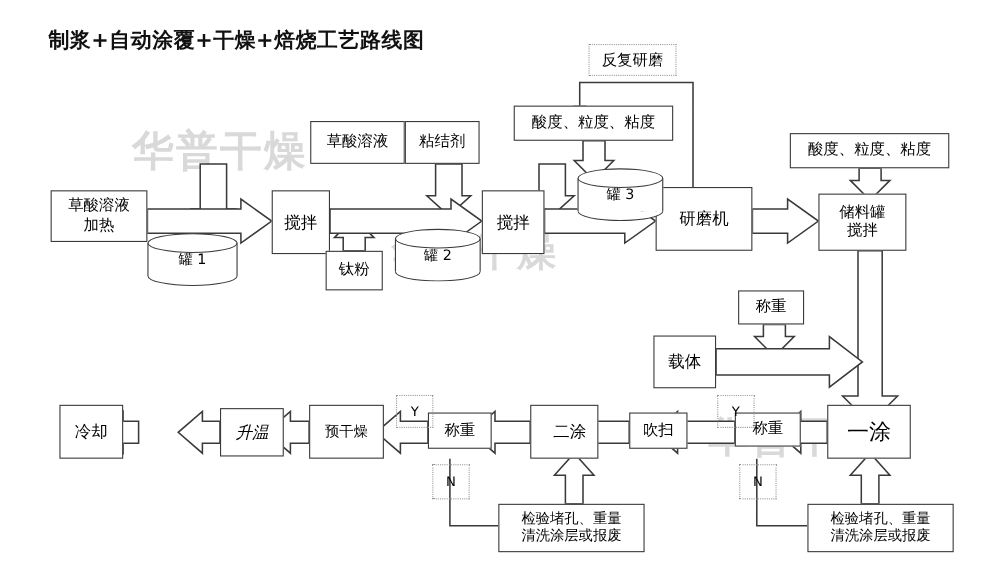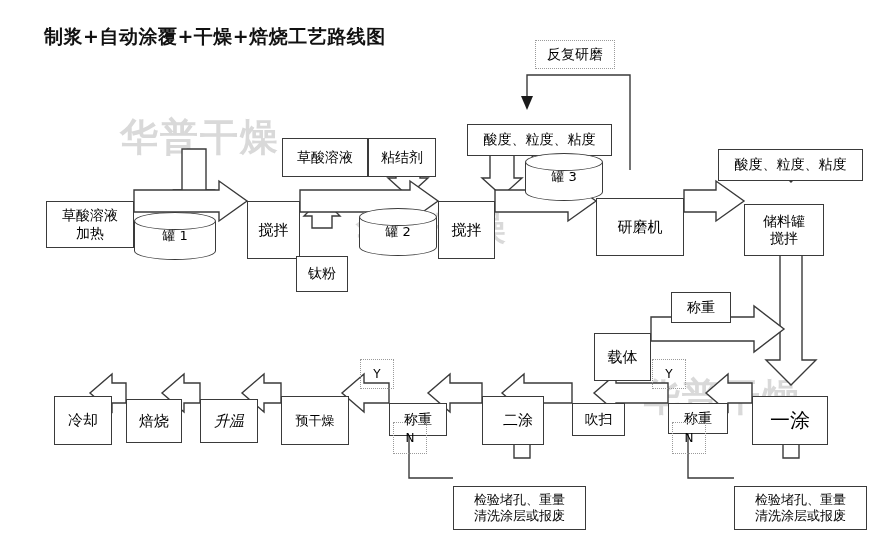--- a/index.html
+++ b/index.html
@@ -16,21 +16,21 @@
       user-select:none;pointer-events:none;z-index:5;
       font-family:"DejaVu Sans","Liberation Sans",sans-serif;}
   .wm1{left:104px;top:112px;font-size:38px;letter-spacing:2px;}
   .wm2{left:340px;top:205px;font-size:36px;letter-spacing:2px;}
   .wm3{left:626px;top:372px;font-size:38px;letter-spacing:2px;}
 
   
   .box{position:absolute;box-sizing:border-box;border:1.4px solid #3a3a3a;
        background:#ffffff;display:flex;align-items:center;justify-content:center;
        text-align:center;line-height:1.22;z-index:10;
-       font-family:"DejaVu Sans","Liberation Sans",sans-serif;margin-top:28px;}
+       font-family:"DejaVu Sans","Liberation Sans",sans-serif;}
   .box span{display:block;}
 
   .dash{position:absolute;box-sizing:border-box;border:1.2px dotted #9a9a9a;
         background:transparent;display:flex;align-items:center;justify-content:center;
         z-index:4;font-size:12px;}
   .dash.lbl{z-index:12;background:transparent;}
 
   
   .cyl{position:absolute;z-index:11;}
   .cyl .body{position:absolute;left:0;right:0;top:9px;bottom:9px;
@@ -232,23 +232,20 @@
   </div>
 
   <div class="box" style="left:265px;top:368px;width:68px;height:49px;font-size:13px;">
     <span>预干燥</span>
   </div>
 
   <div class="box" style="left:184px;top:371px;width:58px;height:44px;font-size:15px;font-style:italic;">
     <span>升温</span>
   </div>
 
-  <div class="box" style="left:110px;top:371px;width:56px;height:44px;font-size:15px;">
-    <span>焙烧</span>
-  </div>
 
   <div class="box" style="left:38px;top:368px;width:58px;height:49px;font-size:15px;">
     <span>冷却</span>
   </div>
 
   <div class="box" style="left:437px;top:458px;width:133px;height:44px;font-size:13px;flex-direction:column;">
     <span>检验堵孔、重量</span>
     <span>清洗涂层或报废</span>
   </div>
 

